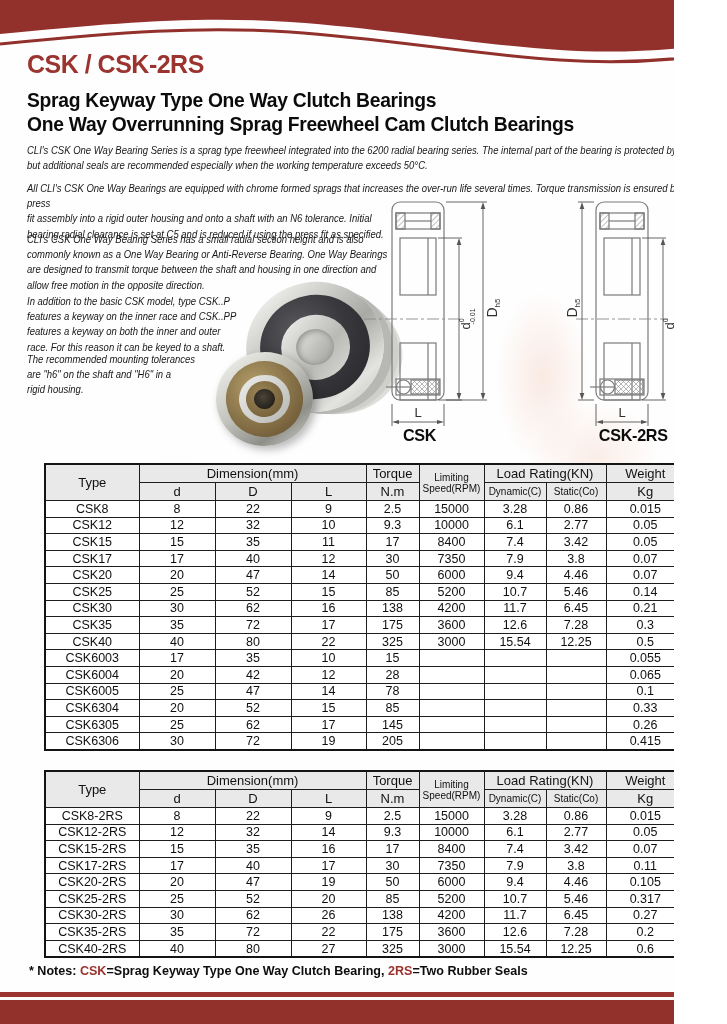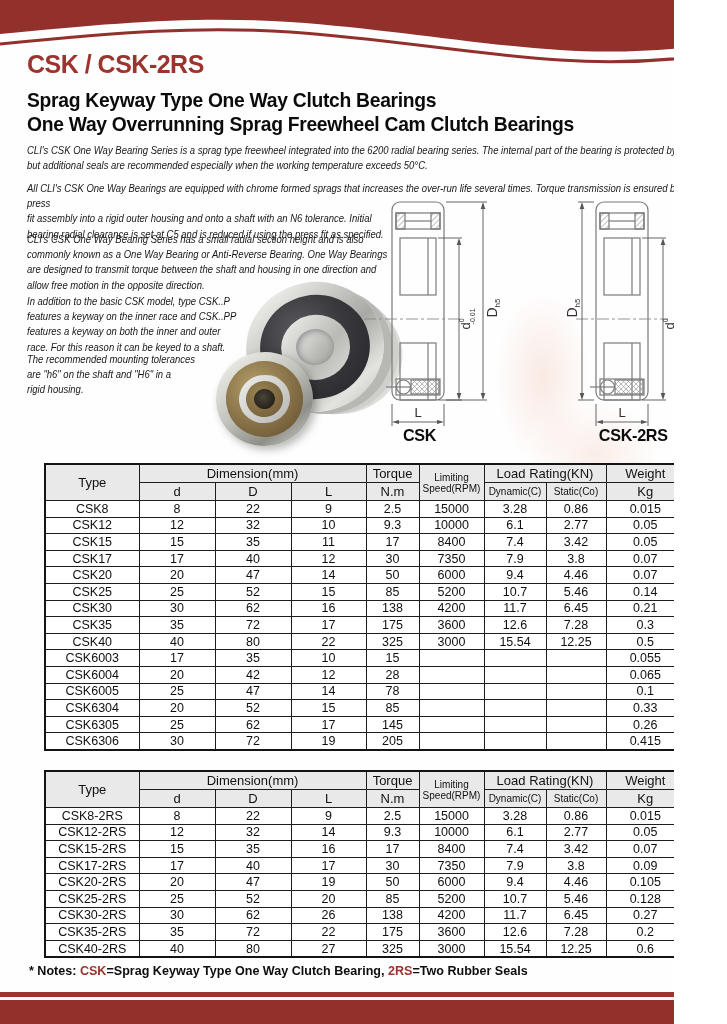--- a/index.html
+++ b/index.html
@@ -497,21 +497,21 @@
         </tr>
         <tr>
           <td>CSK17-2RS</td>
           <td>17</td>
           <td>40</td>
           <td>17</td>
           <td>30</td>
           <td>7350</td>
           <td>7.9</td>
           <td>3.8</td>
-          <td>0.09</td>
+          <td>0.11</td>
         </tr>
         <tr>
           <td>CSK20-2RS</td>
           <td>20</td>
           <td>47</td>
           <td>19</td>
           <td>50</td>
           <td>6000</td>
           <td>9.4</td>
           <td>4.46</td>
@@ -519,21 +519,21 @@
         </tr>
         <tr>
           <td>CSK25-2RS</td>
           <td>25</td>
           <td>52</td>
           <td>20</td>
           <td>85</td>
           <td>5200</td>
           <td>10.7</td>
           <td>5.46</td>
-          <td>0.128</td>
+          <td>0.317</td>
         </tr>
         <tr>
           <td>CSK30-2RS</td>
           <td>30</td>
           <td>62</td>
           <td>26</td>
           <td>138</td>
           <td>4200</td>
           <td>11.7</td>
           <td>6.45</td>

